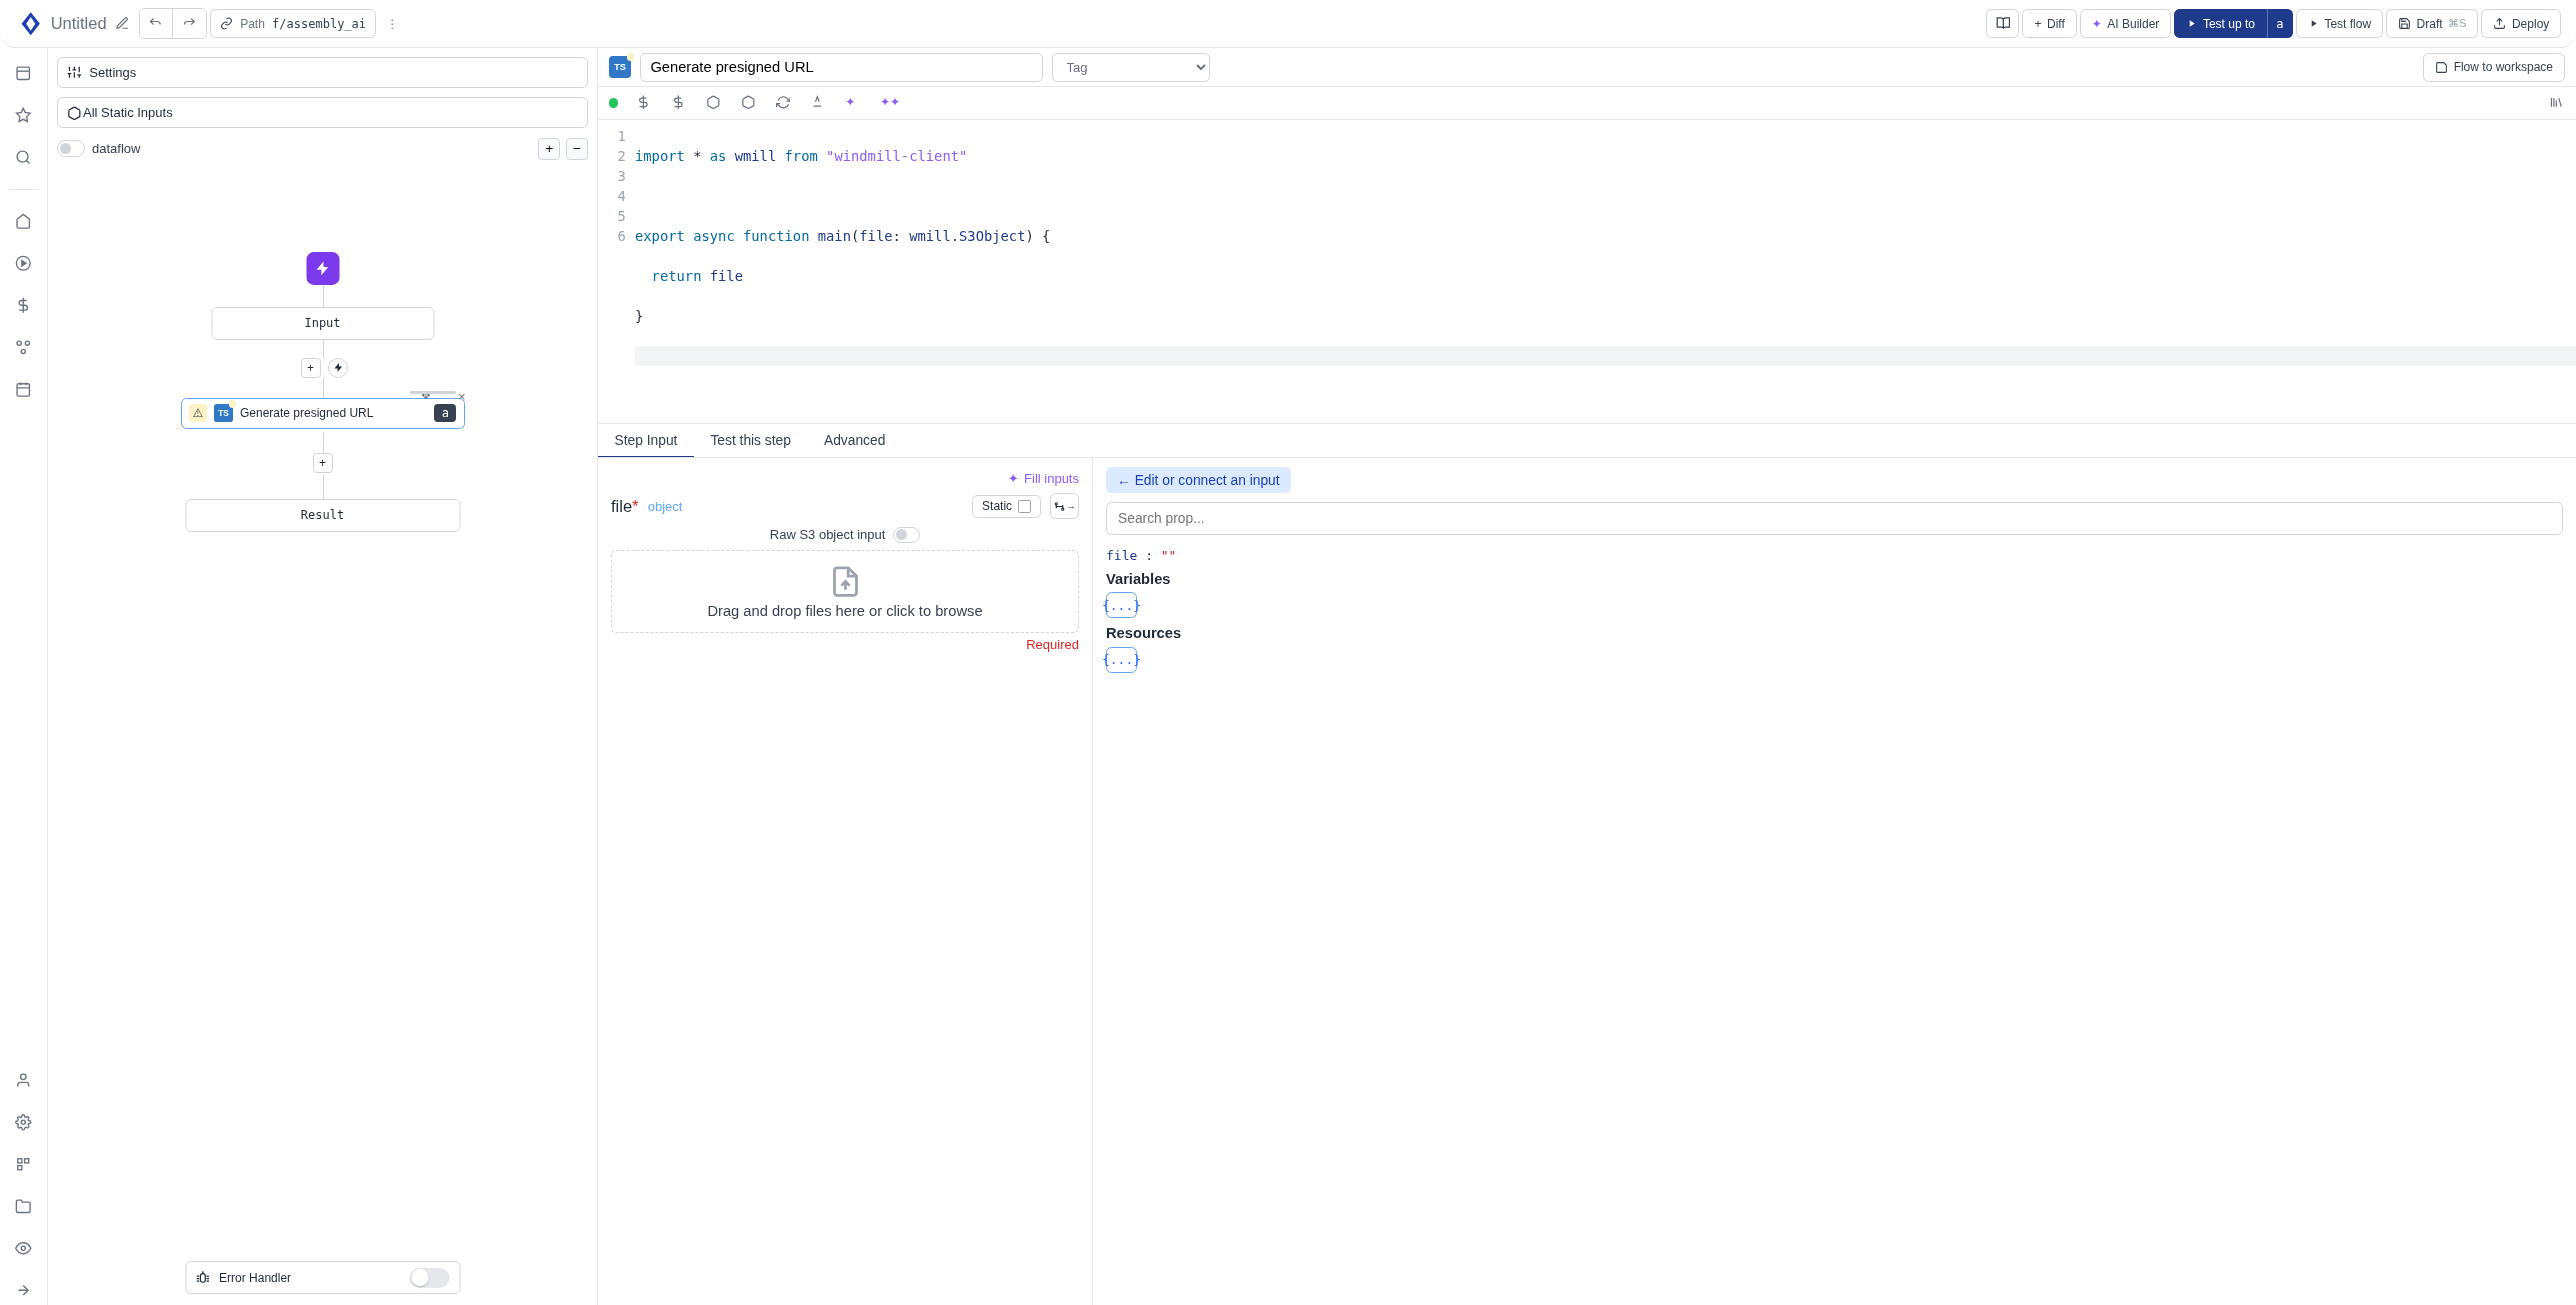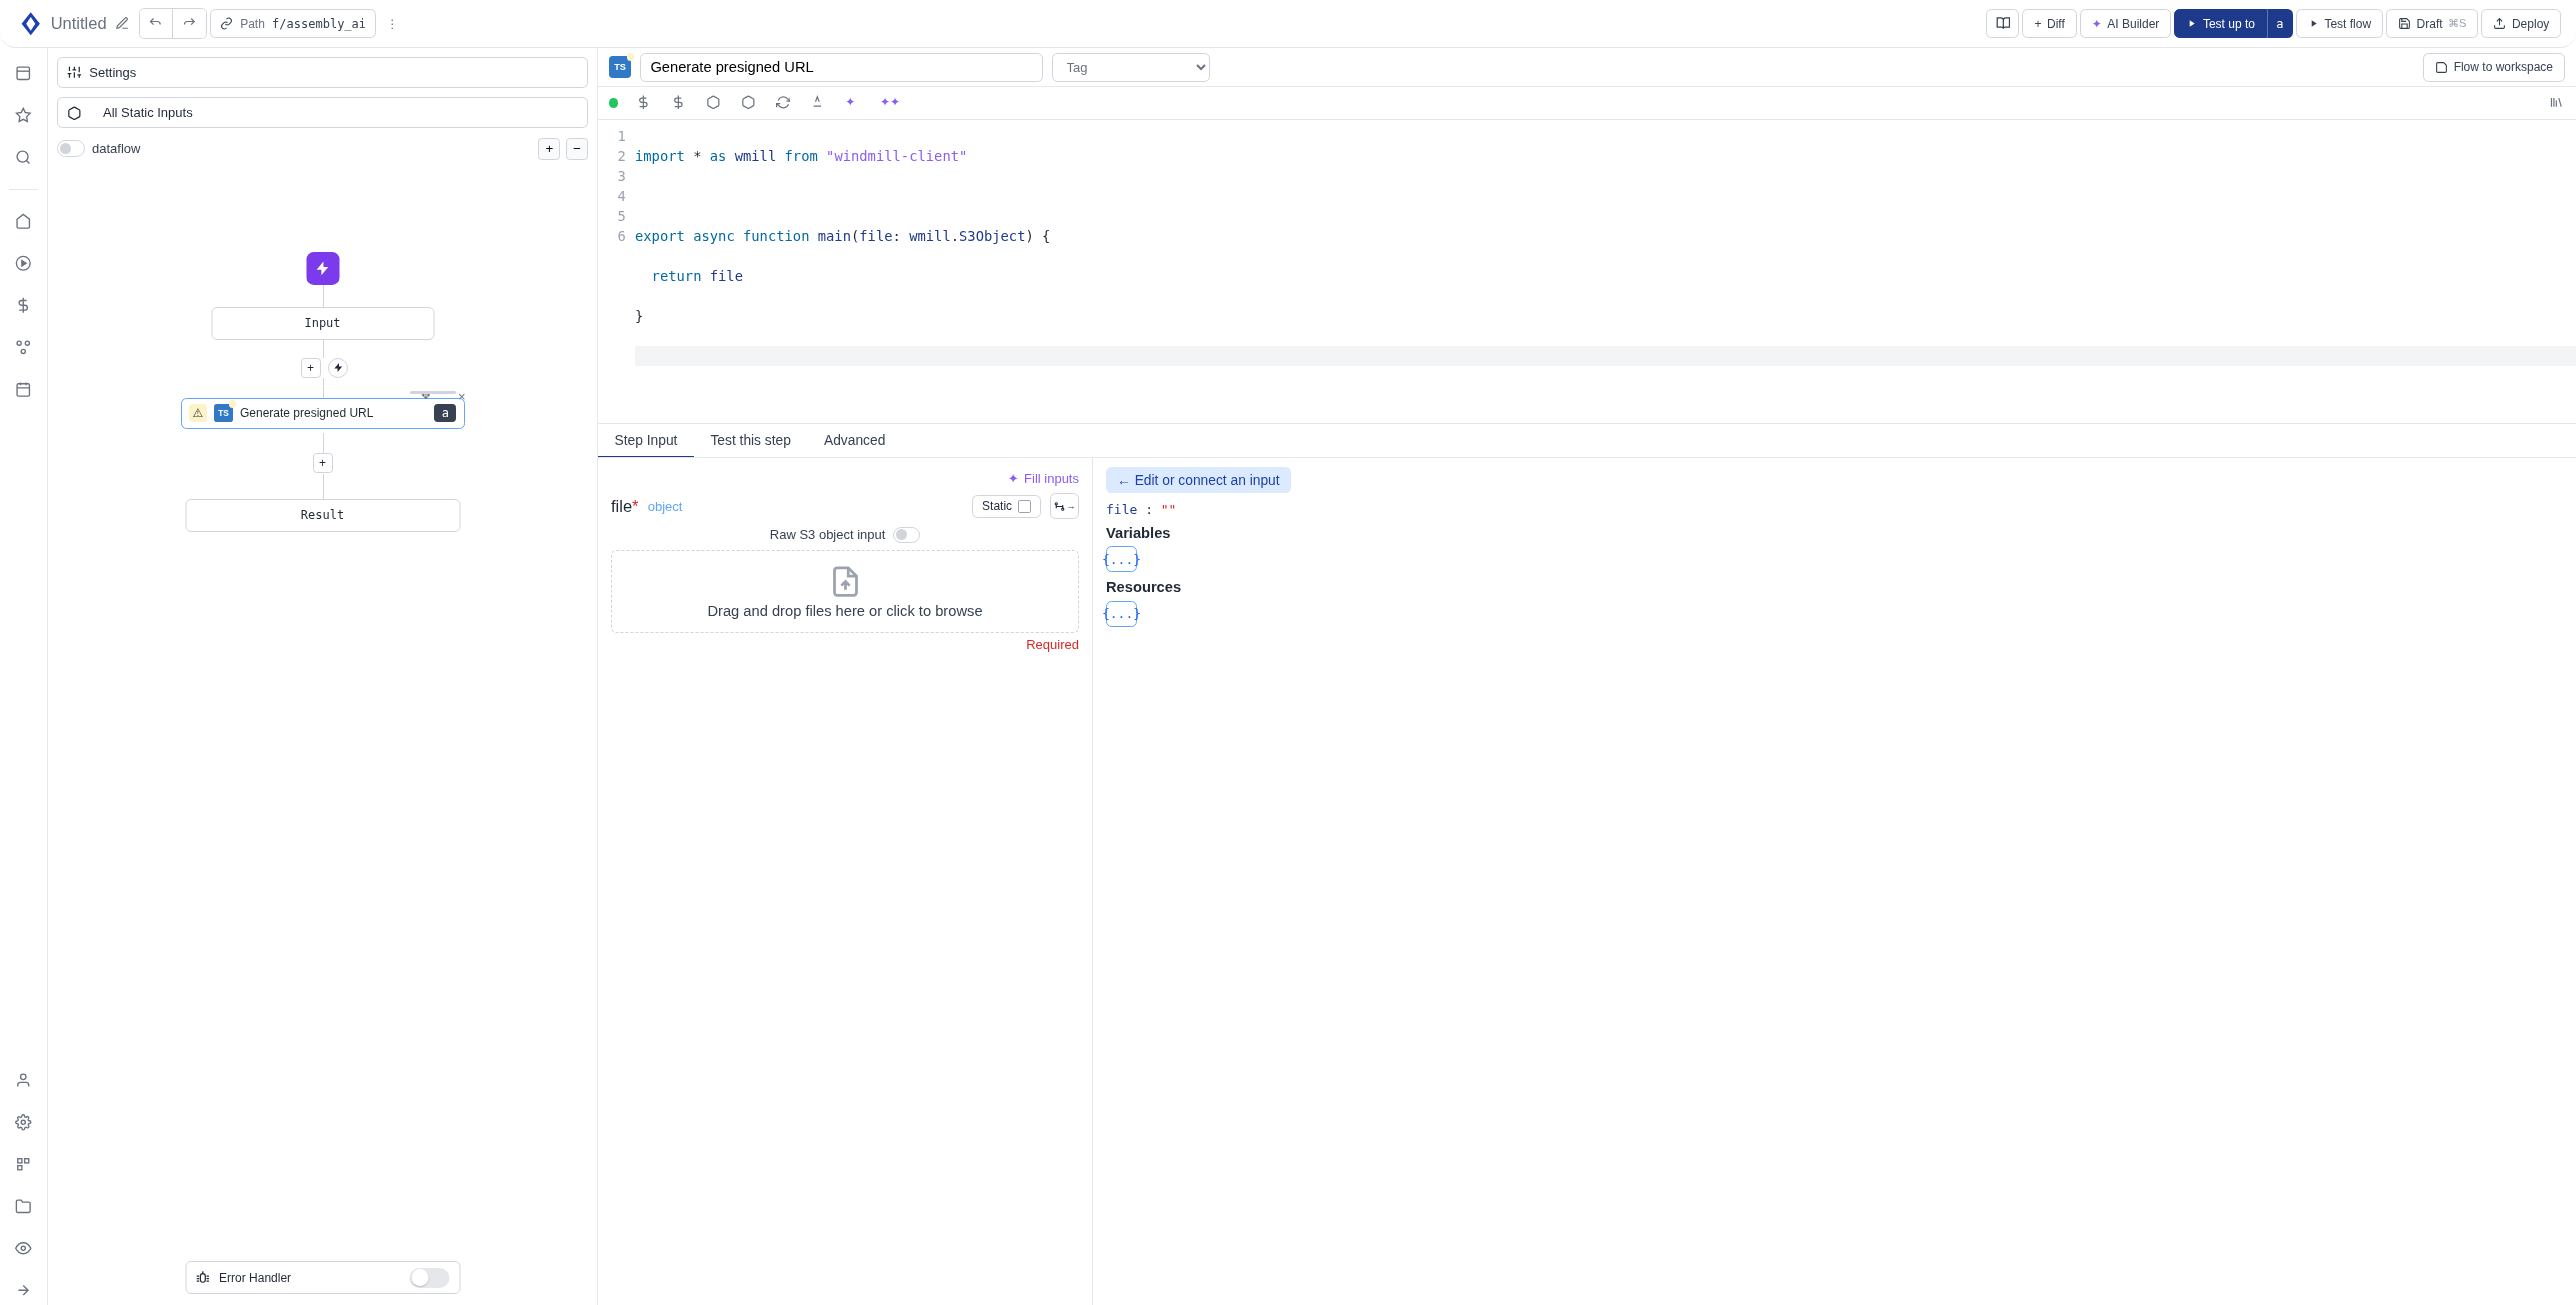--- a/index.html
+++ b/index.html
@@ -42,21 +42,21 @@
     .more-btn { width:26px; height:29px; display:flex; align-items:center; justify-content:center; cursor:pointer; color:#6b7280; }
 
     
     .layout { display:flex; height: calc(100% - 48px); }
     .leftrail { width:48px; border-right:0.9px solid #e5e7eb; display:flex; flex-direction:column; align-items:center; padding-top:11px; gap:13px; }
     .leftrail .rail-icon { width:29px; height:29px; display:flex; align-items:center; justify-content:center; color:#6b7280; cursor:pointer; border-radius:5.5px; }
     .leftrail .rail-spacer { flex:1; }
 
     .midcol { width: 550px; border-right:0.9px solid #e5e7eb; display:flex; flex-direction:column; }
     .settings-row { margin:9.2px; border:0.9px solid #d1d5db; border-radius:5.5px; height:31px; display:flex; align-items:center; padding:0 9.2px; gap:7.3px; font-size:13px; cursor:pointer; }
-    .static-inputs-row { margin:0 9.2px 9.2px; border:0.9px solid #d1d5db; border-radius:5.5px; height:31px; display:flex; align-items:center; padding:0 9.2px; gap:21px; font-size:13px; cursor:pointer; }
+    .static-inputs-row { margin:0 9.2px 9.2px; border:0.9px solid #d1d5db; border-radius:5.5px; height:31px; display:flex; align-items:center; padding:0 9.2px; gap:1px; font-size:13px; cursor:pointer; }
     .dataflow-row { margin:0 9.2px; display:flex; align-items:center; gap:7.3px; font-size:13px; color:#374151; }
     .toggle-pill { width:27.5px; height:16.5px; border-radius:9.2px; border:0.9px solid #d1d5db; background:#fff; position:relative; }
     .toggle-pill::after { content:""; width:11px; height:11px; border-radius:50%; background:#d1d5db; position:absolute; left:1.8px; top:1.8px; }
     .zoombox { margin-left:auto; display:flex; gap:5.5px; }
     .zoombox button { width:22px; height:22px; border:0.9px solid #d1d5db; background:#f9fafb; border-radius:3.7px; cursor:pointer; display:flex; align-items:center; justify-content:center; }
 
     .canvas { flex:1; background:#fff; position:relative; padding-top:55px; overflow:hidden; }
     .node-purple { width:33px; height:33px; background:#7c3aed; border-radius:7.3px; display:flex; align-items:center; justify-content:center; color:#fff; position:absolute; left:50%; transform:translateX(-50%); top:92px; }
     .node-input { width:223px; height:33px; border:0.9px solid #d1d5db; border-radius:5.5px; display:flex; align-items:center; justify-content:center; font-family:monospace; font-size:12px; position:absolute; left:50%; transform:translateX(-50%); top:147px; cursor:pointer; }
     .plus-circle { width:20px; height:20px; border:0.9px solid #d1d5db; border-radius:3.7px; display:flex; align-items:center; justify-content:center; position:absolute; background:#fff; cursor:pointer; }
@@ -472,20 +472,21 @@
             </svg>
           <span>Drag and drop files here or click to browse</span>
         </div>
         <div class="required">Required</div>
       </div>
 
       <div class="connect-panel">
         <div class="edit-connect">
             <span>← Edit or connect an input</span>
           </div>
+        <input class="search-prop" placeholder="Search prop..." style="">
         <div class="mono-kv">
           <span class="k">file</span> : <span class="v">""</span>
         </div>
         <div class="section-h">Variables</div>
         <div class="brace-box">
             <span>{...}</span>
           </div>
         <div class="section-h">Resources</div>
         <div class="brace-box">
             <span>{...}</span>

